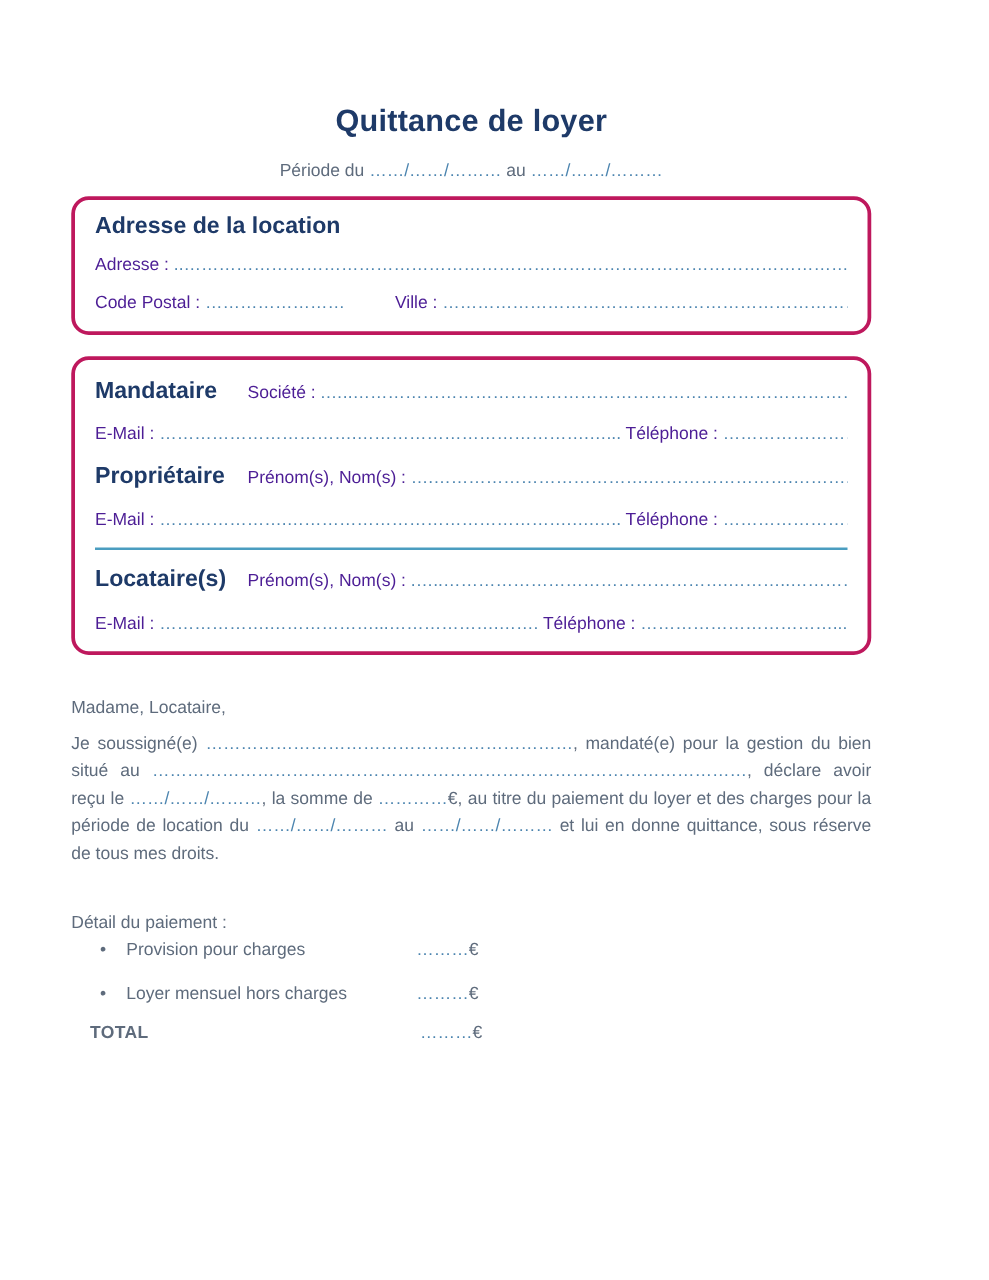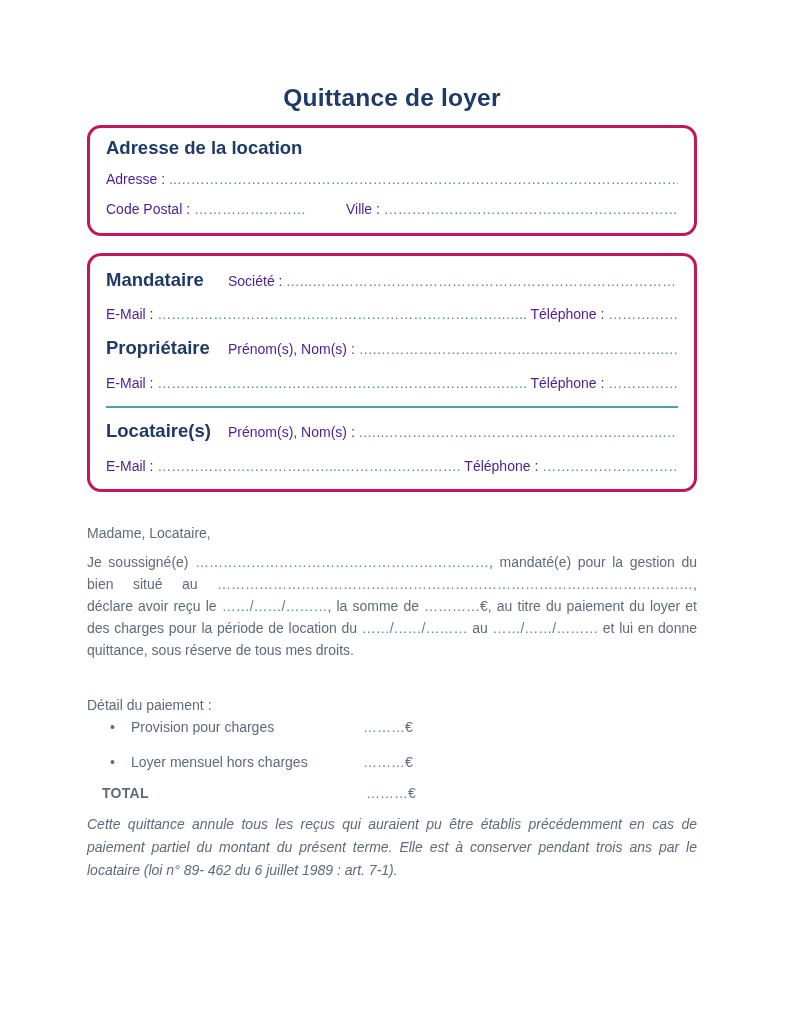--- a/index.html
+++ b/index.html
@@ -3,21 +3,21 @@
 <meta charset="utf-8">
 <style>
   * { box-sizing: border-box; }
   html, body { margin: 0; padding: 0; background: #ffffff; }
   .page {
     position: relative;
     width: 791px;
     height: 1024px;
     background: #ffffff;
     font-family: "Liberation Sans", sans-serif;
-    padding: 84px 94px 0 87px;
+    padding: 84px 94px 0 57px;
     overflow: hidden;
     color: #5e6b7c;
     border-radius: 21px;
   }
   .title {
     margin: 0;
     text-align: center;
     font-size: 24.5px;
     font-weight: bold;
     color: #1e3a68;
@@ -110,20 +110,21 @@
     line-height: 1.65;
   }
 </style>
 </head>
 <body>
 
 <div class="page">
 
   <h1 class="title">Quittance de loyer</h1>
 
+  <div class="period"><span>Période du </span><span class="blue-dots">……/……/………</span><span> au </span><span class="blue-dots">……/……/………</span></div>
 
   <section class="box box-1">
     <h2 class="box-title">Adresse de la location</h2>
     <div class="fill-row"><span class="label">Adresse :  </span><span class="blue-dots">..………………………………………………………………………………………………………………………………………………………………………………</span></div>
     <div class="fill-row"><span class="label">Code Postal : </span><span class="blue-dots">……………………</span><span class="spacer-40"></span><span class="label">Ville : </span><span class="blue-dots">…………………………………………………………………………………………………………………………………………………………</span></div>
   </section>
 
   <section class="box box-2">
 
     <div class="fill-row party-row party-row-first"><span class="party-heading">Mandataire</span><span class="label">Société : </span><span class="blue-dots">.…..………………………………………………………………………………………………………………………………………………………...</span></div>
@@ -145,15 +146,14 @@
 
   <p class="pay-heading">Détail du paiement :</p>
 
   <div class="pay-row"><span class="bullet">•</span><span class="pay-label">Provision pour charges</span><span class="blue-dots">………</span><span class="pay-euro">€</span></div>
 
   <div class="pay-row pay-row-first"><span class="bullet">•</span><span class="pay-label">Loyer mensuel hors charges</span><span class="blue-dots">………</span><span class="pay-euro">€</span></div>
 
   <div class="total-row"><span class="total-label">TOTAL</span><span class="blue-dots">………</span><span class="pay-euro">€</span></div>
 
 
-  <p class="legal">Cette quittance annule tous les reçus qui auraient pu être établis précédemment en cas de paiement partiel du montant du présent terme. Elle est à conserver pendant trois ans par le locataire (loi n° 89- 462 du 6 juillet 1989 : art. 7-1).</p>
 
 </div>
 
 </body></html>

